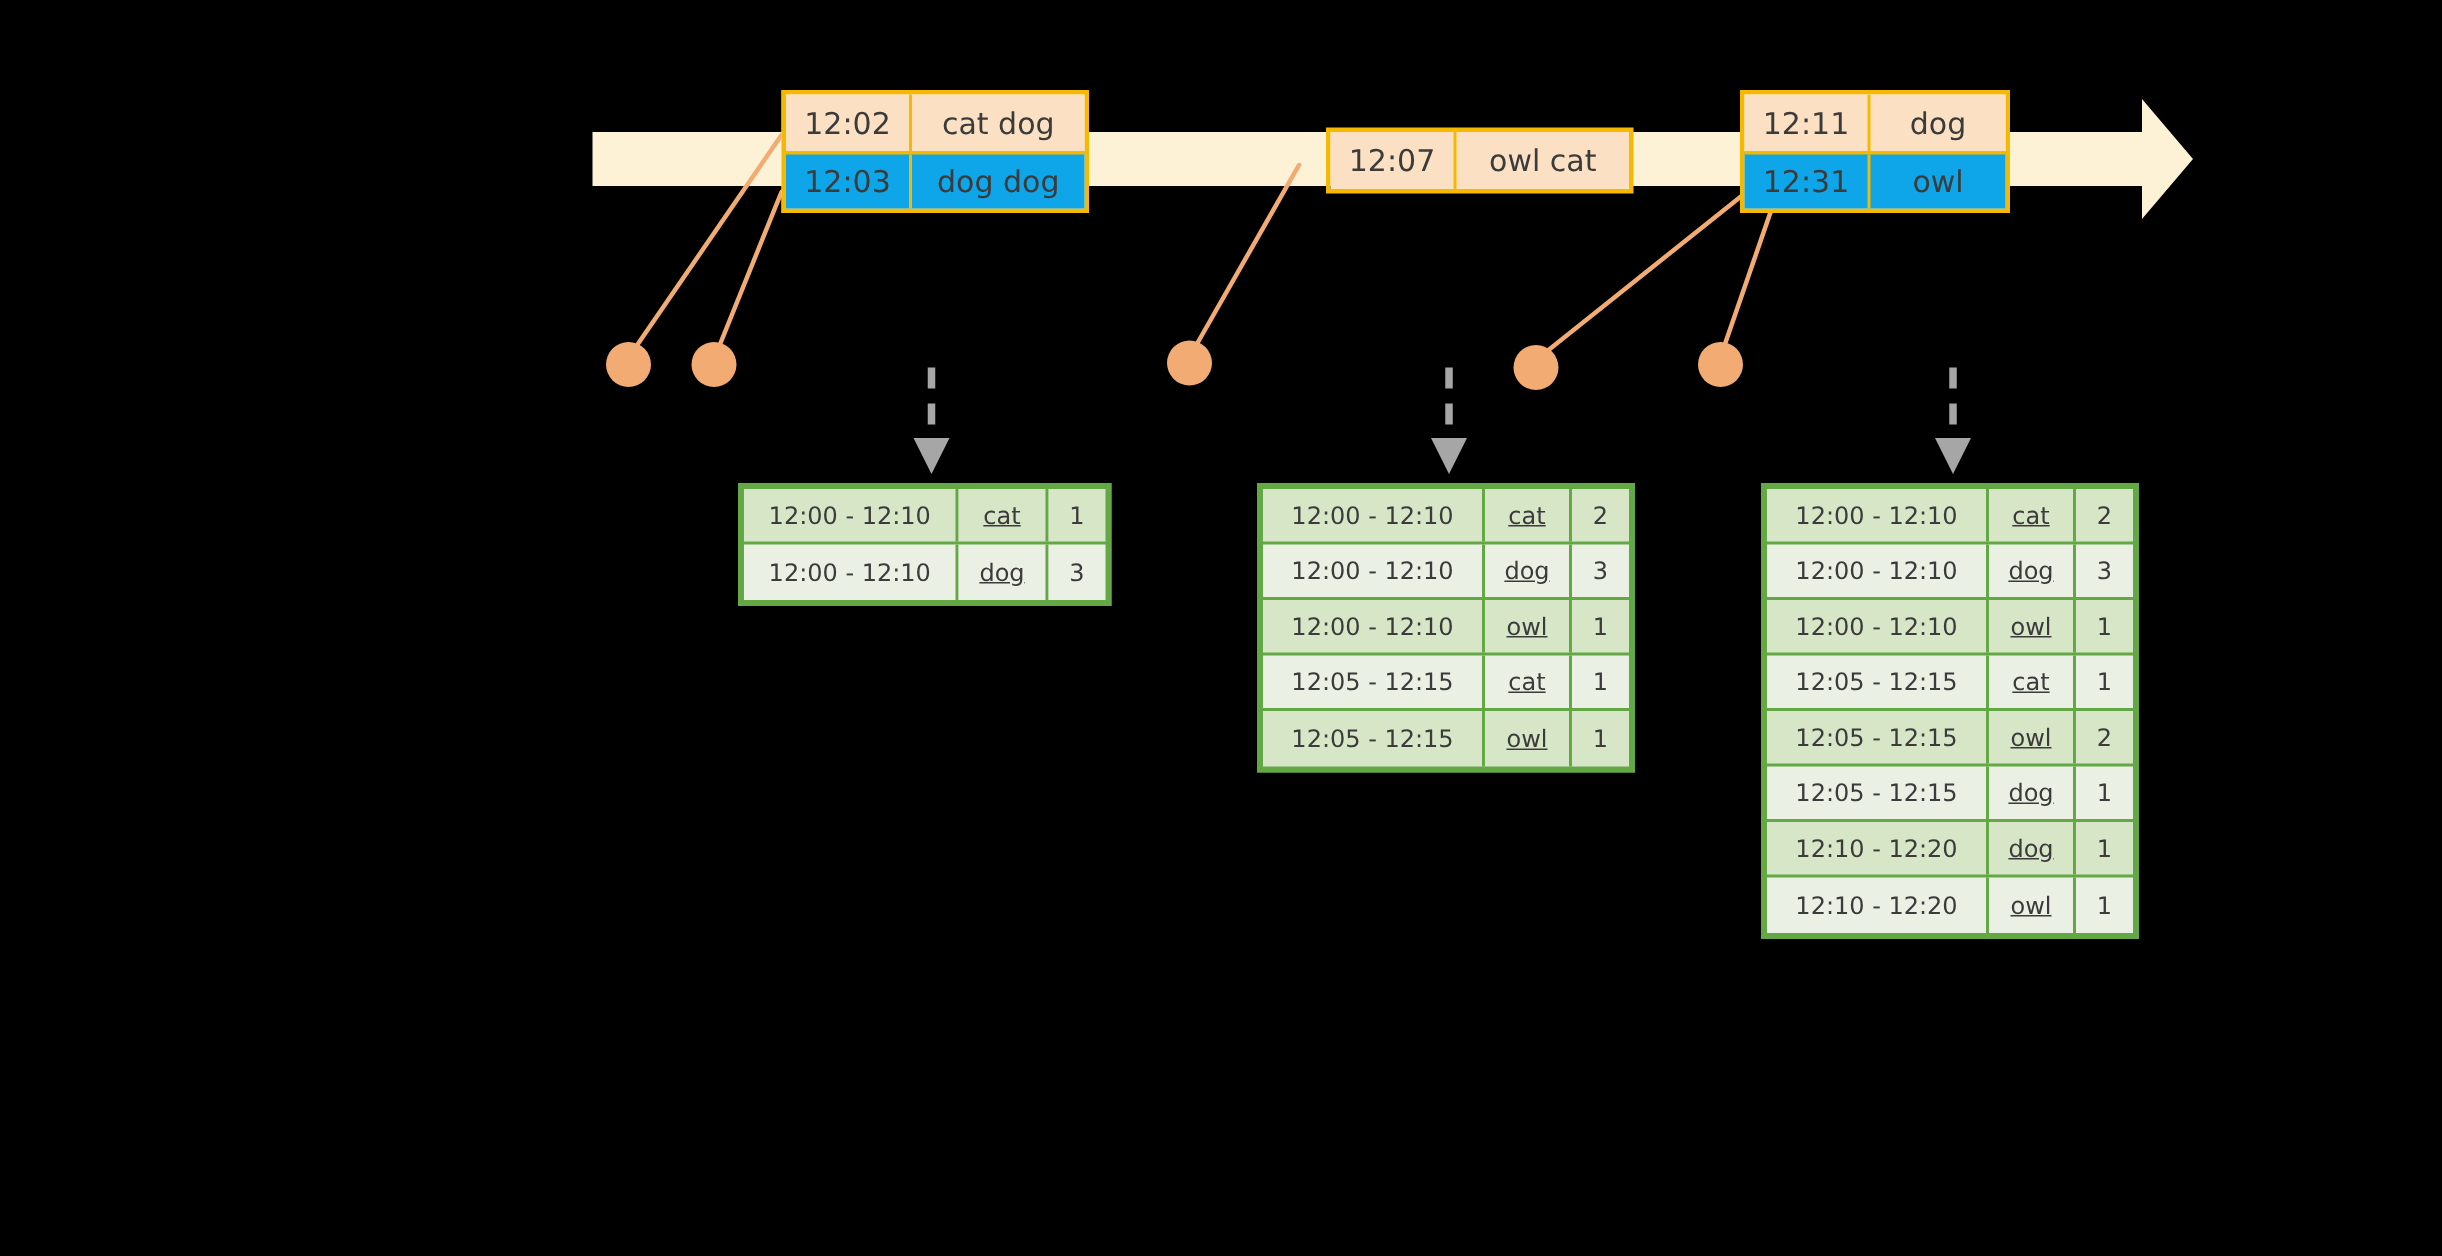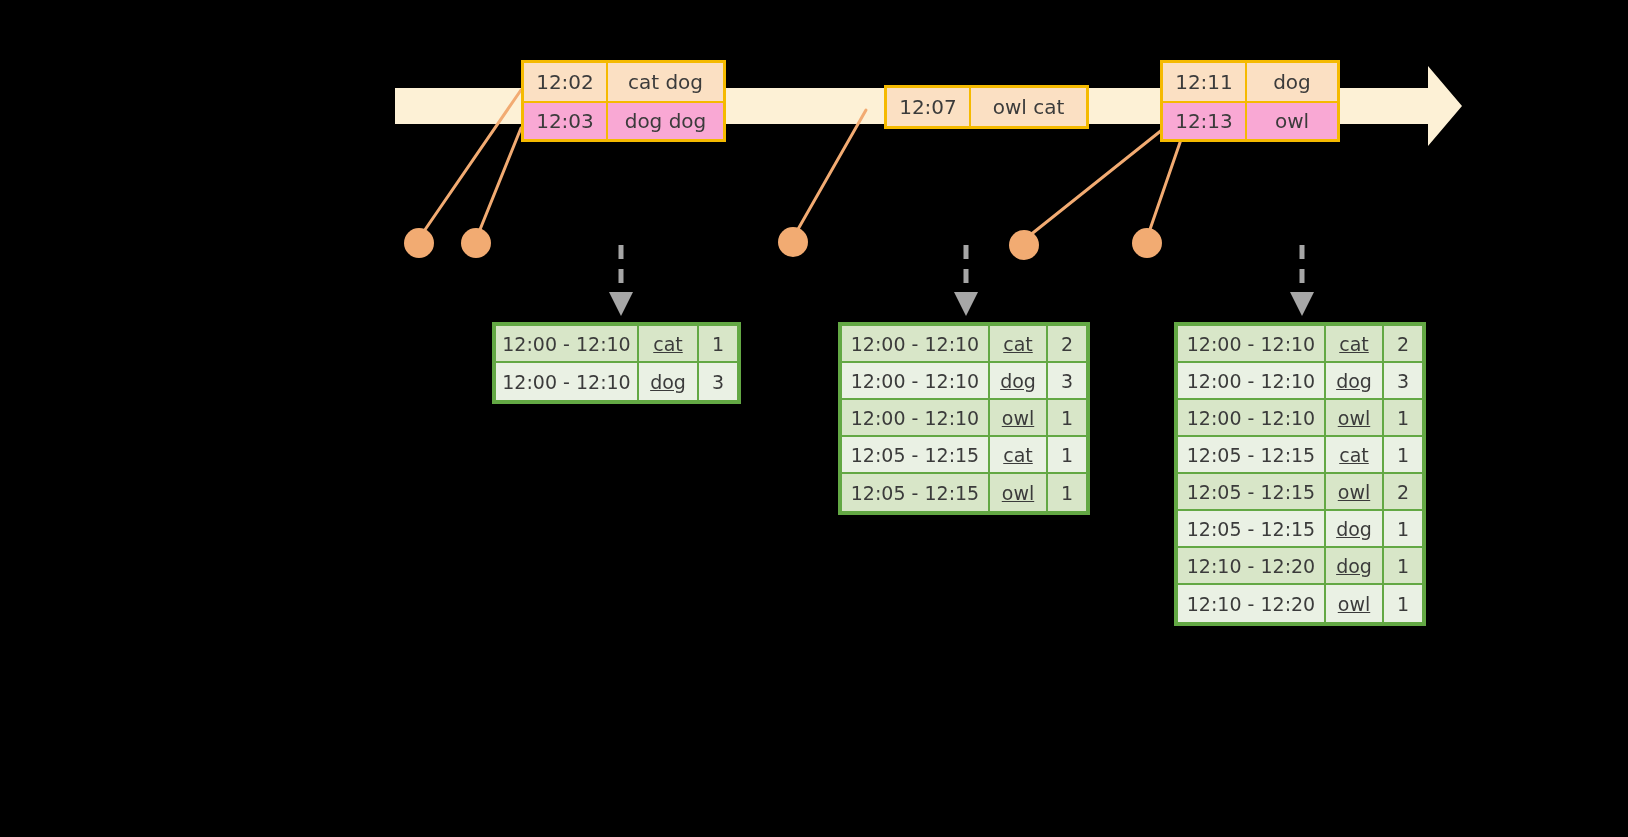--- a/index.html
+++ b/index.html
@@ -42,21 +42,21 @@
   }
   .event-row {
     display: flex;
     height: 38px;
     box-sizing: border-box;
   }
   .event-row + .event-row {
     border-top: 2px solid #f5ba00;
   }
   .event-row.shade-a { background: #fbe0c3; }
-  .event-row.shade-b { background: #f9a8d4; }
+  .event-row.shade-b { background: #0ea5e9; }
   .ev-time {
     width: 84px;
     display: flex;
     align-items: center;
     justify-content: center;
     font-size: 20px;
     color: #3b3b3b;
     border-right: 2px solid #f5ba00;
     box-sizing: border-box;
   }
@@ -88,21 +88,21 @@
     box-sizing: border-box;
     border-bottom: 2px solid #63a844;
   }
   .res-row:last-child { border-bottom: none; }
   .res-row.g-dark  .cell { background: #d8e6c8; }
   .res-row.g-light .cell { background: #eaf1e4; }
   .cell {
     display: flex;
     align-items: center;
     justify-content: center;
-    font-size: 19px;
+    font-size: 16px;
     color: #3b3b3b;
     box-sizing: border-box;
     border-right: 2px solid #63a844;
   }
   .cell:last-child { border-right: none; }
   .c-window { width: 150px; }
   .c-word   { width: 60px; text-decoration: underline; }
   .c-count  { width: 38px; }
 
   .t1 .c-window { width: 143px; }
@@ -177,21 +177,21 @@
       <div class="ev-words">owl cat</div>
     </div>
   </div>
 
   <div class="event-box" style="left:1160px; top:60px; width:180px;">
     <div class="event-row shade-a">
       <div class="ev-time">12:11</div>
       <div class="ev-words">dog</div>
     </div>
     <div class="event-row shade-b">
-      <div class="ev-time">12:13</div>
+      <div class="ev-time">12:31</div>
       <div class="ev-words">owl</div>
     </div>
   </div>
 
   <div class="result-table t1" style="left:492px; top:322px;">
     <div class="res-row g-dark">
       <div class="cell c-window">12:00 - 12:10</div>
       <div class="cell c-word">cat</div>
       <div class="cell c-count">1</div>
     </div>

